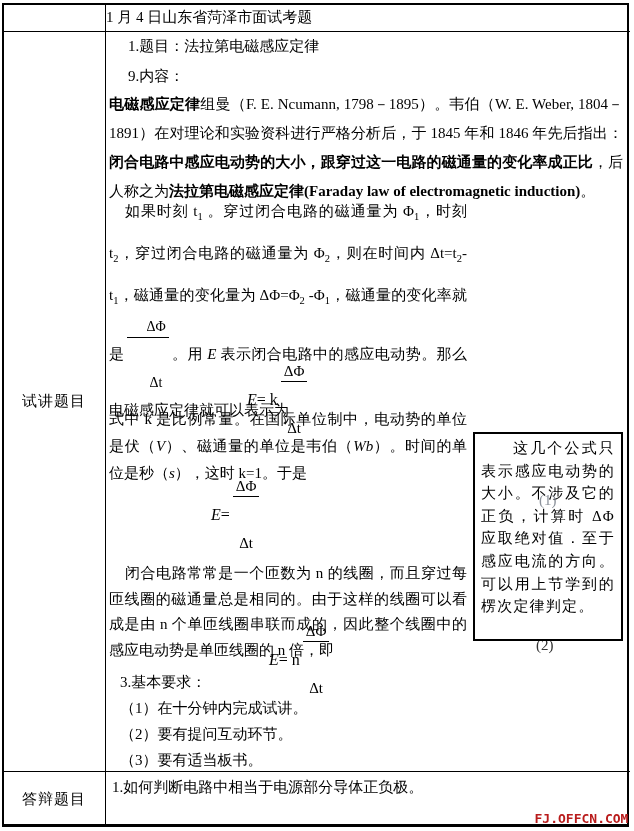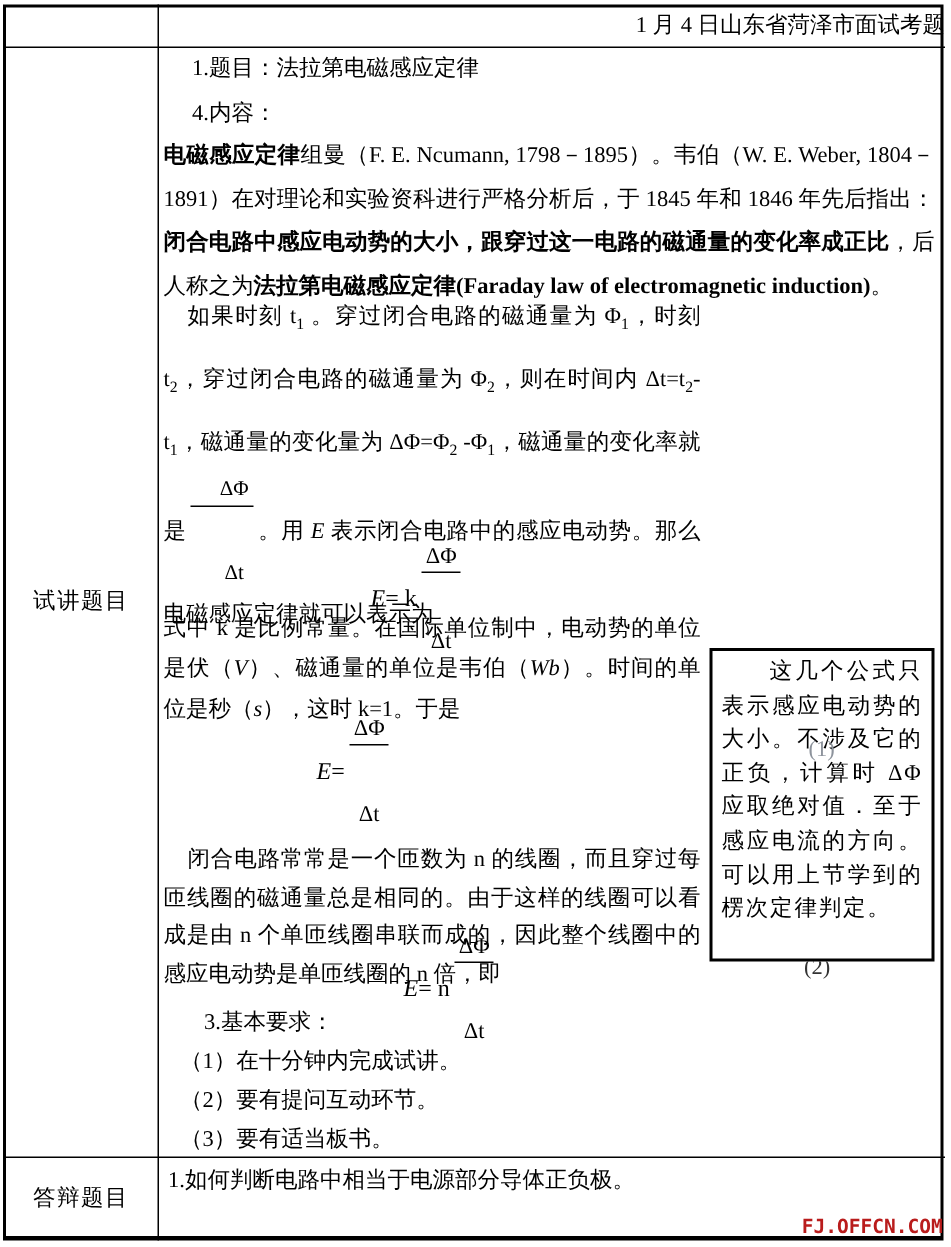--- a/index.html
+++ b/index.html
@@ -13,30 +13,30 @@
   .outer-border{left:2px;top:3px;width:627px;height:824px;border:2px solid #000;border-bottom-width:3px;box-sizing:border-box;}
   .vline{left:105px;top:3px;width:1px;height:824px;background:#000;}
   .hline{left:2px;width:628px;height:1px;background:#000;}
   .hline-1{top:31px;} .hline-2{top:771px;}
   
   .cell-label{left:3px;width:102px;text-align:center;font-size:15px;letter-spacing:1px;}
   .label-source{top:3px;height:28px;line-height:28px;}
   .label-lecture{top:391px;height:20px;line-height:20px;}
   .label-defense{top:771px;height:57px;line-height:57px;}
   
-  .exam-title{left:106px;top:3px;width:524px;height:28px;line-height:28px;text-align:right;font-size:15px;}
+  .exam-title{left:106px;top:3px;width:524px;height:28px;line-height:28px;text-align:left;font-size:15px;}
   
   .txt{font-size:15px;line-height:20px;}
   .item-1{left:128px;top:36px;}
   .item-2{left:128px;top:66px;}
   .para-1{left:109px;top:90px;width:514px;line-height:29px;text-align:justify;}
   .para-2{left:109px;top:193px;width:358px;line-height:37px;text-align:justify;text-indent:16px;}
   .para-3{left:109px;top:406px;width:358px;line-height:27px;text-align:justify;}
   .para-4{left:109px;top:529px;width:358px;line-height:25.5px;text-align:justify;text-indent:16px;margin-top:32px;}
-  .item-3{left:136px;top:672px;}
+  .item-3{left:120px;top:672px;}
   .req-1{left:120px;top:698px;}
   .req-2{left:120px;top:724px;}
   .req-3{left:120px;top:750px;}
   .q-1{left:112px;top:777px;}
   .q-2{left:112px;top:802px;}
   
   .equation{font-size:16px;display:flex;align-items:center;}
   .eq-1{left:247px;top:362px;}
   .eq-2{left:211px;top:477px;}
   .eq-3{left:269px;top:622px;}
@@ -68,21 +68,21 @@
   <div class="abs vline"></div>
   <div class="abs hline hline-1"></div>
   <div class="abs hline hline-2"></div>
 
   <div class="abs cell-label label-lecture">试讲题目</div>
   <div class="abs cell-label label-defense">答辩题目</div>
 
   <div class="abs exam-title">1 月 4 日山东省菏泽市面试考题</div>
 
   <div class="abs txt item-1">1.题目：法拉第电磁感应定律</div>
-  <div class="abs txt item-2">4.内容：</div>
+  <div class="abs txt item-2">9.内容：</div>
 
   <div class="abs txt para-1"><span class="b">电磁感应定律</span><span>组曼（F. E. Ncumann, 1798－1895）。韦伯（W. E. Weber, 1804－1891）在对理论和实验资科进行严格分析后，于 1845 年和 1846 年先后指出：</span><span class="b">闭合电路中感应电动势的大小，跟穿过这一电路的磁通量的变化率成正比</span><span>，后人称之为</span><span class="b">法拉第电磁感应定律(Faraday law of electromagnetic induction)</span><span>。</span></div>
   <div class="abs txt para-2"><span>如果时刻 t</span><sub>1</sub><span> 。穿过闭合电路的磁通量为 Φ</span><sub>1</sub><span>，时刻 t</span><sub>2</sub><span>，穿过闭合电路的磁通量为 Φ</span><sub>2</sub><span>，则在时间内 Δt=t</span><sub>2</sub><span>-t</span><sub>1</sub><span>，磁通量的变化量为 ΔΦ=Φ</span><sub>2</sub><span> -Φ</span><sub>1</sub><span>，磁通量的变化率就是</span><span class="frac">
         <span class="num">ΔΦ</span>
         <span class="den">Δt</span>
       </span><span>。用 </span><span class="i">E</span><span> 表示闭合电路中的感应电动势。那么电磁感应定律就可以表示为</span></div>
 
   <div class="abs equation eq-1">
       <span class="i">E</span>
       <span> = k</span>

